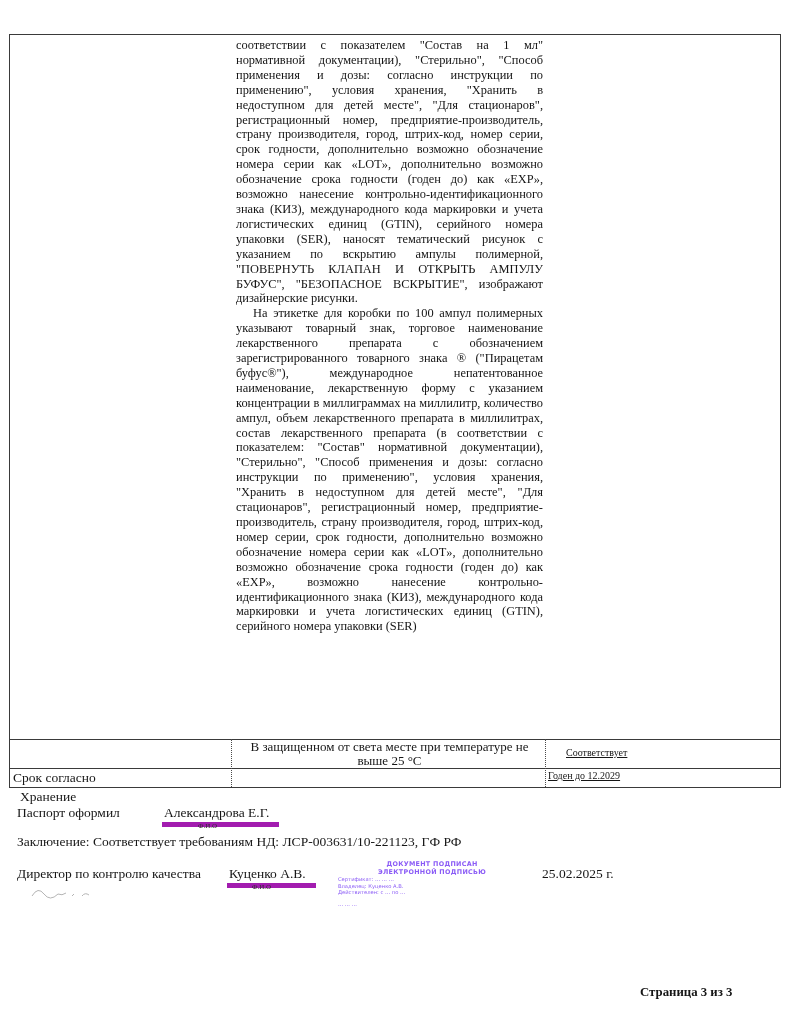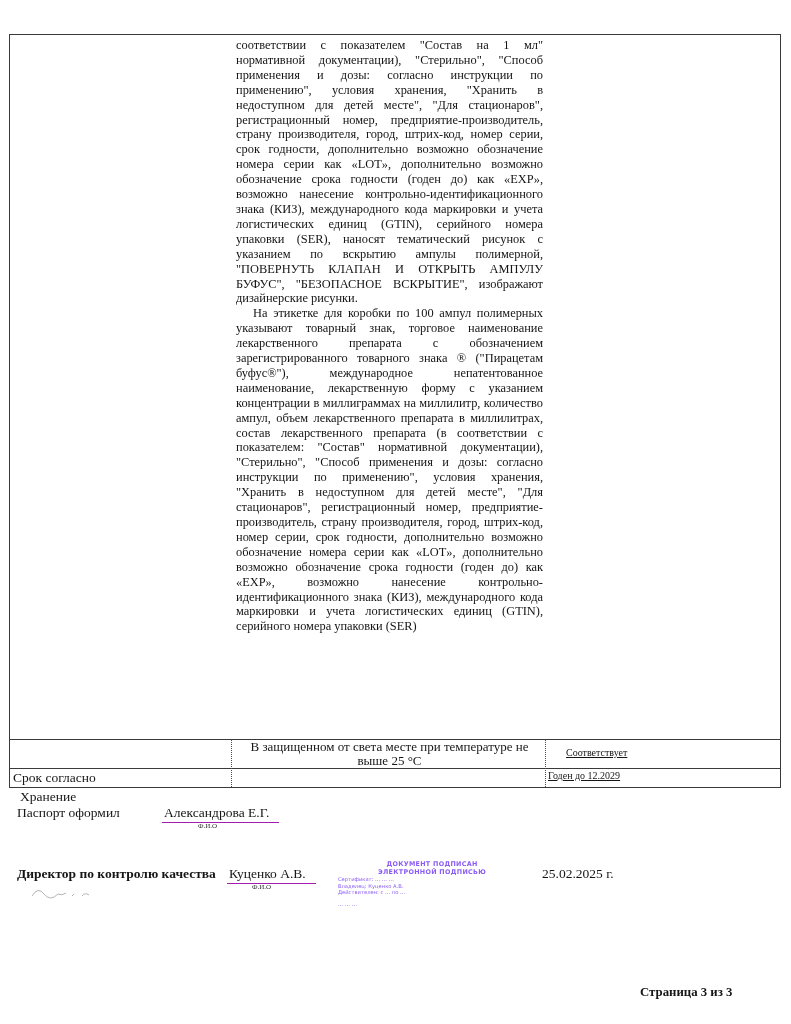--- a/index.html
+++ b/index.html
@@ -28,21 +28,21 @@
   }
   .main-text p { margin: 0; }
   .main-text p + p { text-indent: 17px; }
 
   .cell-label { position: absolute; font-size: 13.5px; white-space: nowrap; }
   .cell-value { position: absolute; left: 236px; width: 307px; text-align: center; font-size: 13px; line-height: 14.3px; }
   .cell-status { position: absolute; font-size: 10px; white-space: nowrap; text-decoration: underline; }
 
   .sign-label { position: absolute; font-size: 13.5px; white-space: nowrap; }
   .sign-name  { position: absolute; font-size: 13.5px; white-space: nowrap;
-                border-bottom: 1px solid #a21caf; padding: 0 10px 1px 2px; }
+                border-bottom: 5px solid #a21caf; padding: 0 10px 1px 2px; }
   .fio        { position: absolute; font-size: 7px; color: #2e2e2e; }
 
   .stamp {
     position: absolute; left: 338px; top: 861px; width: 188px;
     font-family: "DejaVu Sans", sans-serif; color: #8b5cf6;
   }
   .stamp-title { font-size: 6.4px; font-weight: bold; text-align: center; line-height: 7.6px; letter-spacing: 0.3px; }
   .stamp-line  { font-size: 5.2px; line-height: 6.6px; }
   .stamp-line.gap { margin-top: 5px; }
 
@@ -75,22 +75,23 @@
   <div class="cell-value" style="top:740px;">В защищенном от света месте при температуре не выше 25 °С</div>
   <div class="cell-status" style="left:566px; top:747px;">Соответствует</div>
 
   <div class="cell-label" style="left:13px; top:770px;">Срок согласно</div>
   <div class="cell-status" style="left:548px; top:770px;">Годен до 12.2029</div>
 
   <div class="sign-label" style="left:17px; top:805px;">Паспорт оформил</div>
   <div class="sign-name" style="left:162px; top:805px;">Александрова Е.Г.</div>
   <div class="fio" style="left:198px; top:822px;">Ф.И.О</div>
 
+  <div class="sign-label" style="left:17px; top:834px;">Заключение: Соответствует требованиям НД: ЛСР-003631/10-221123, ГФ РФ</div>
 
-  <div class="sign-label" style="left:17px; top:866px;font-weight:bold;">Директор по контролю качества</div>
+  <div class="sign-label" style="left:17px; top:866px;">Директор по контролю качества</div>
   <div class="sign-name" style="left:227px; top:866px;">Куценко А.В.</div>
   <div class="fio" style="left:252px; top:883px;">Ф.И.О</div>
 
   <svg class="squiggle" width="80" height="20" viewBox="0 0 80 20">
     <path d="M4 14 q6 -10 12 -2 t14 0 q4 2 8 -1 m6 3 l2 -2 m8 2 q3 -4 7 -1" fill="none" stroke="#777" stroke-width="1"></path>
   </svg>
 
   <div class="stamp">
     <div class="stamp-title">ДОКУМЕНТ ПОДПИСАН</div>
     <div class="stamp-title">ЭЛЕКТРОННОЙ ПОДПИСЬЮ</div>

